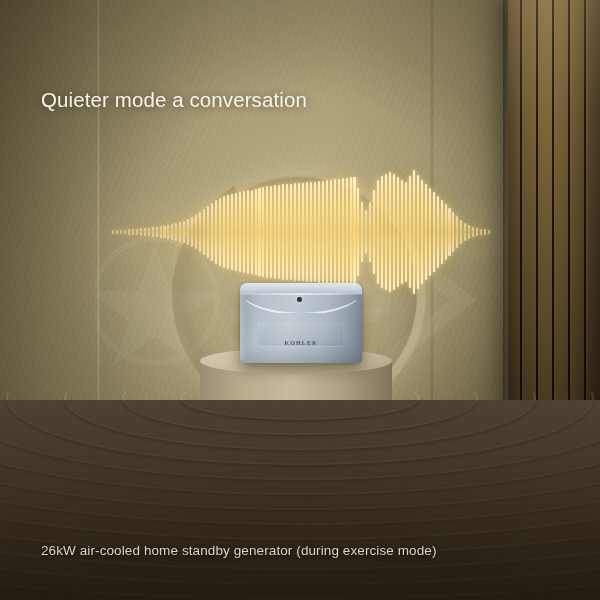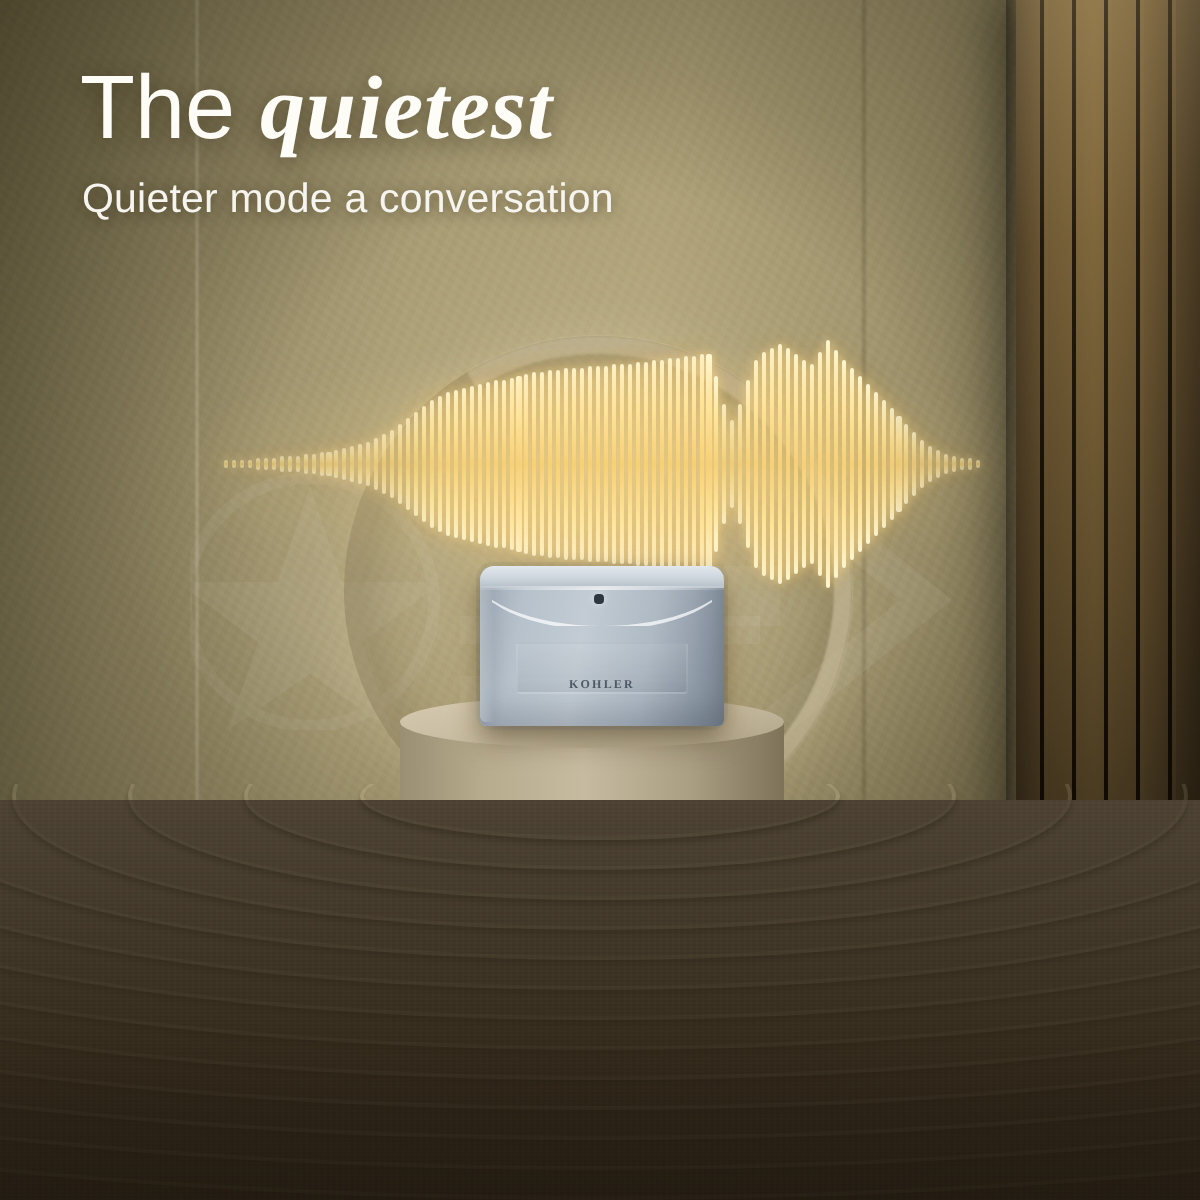--- a/index.html
+++ b/index.html
@@ -298,18 +298,16 @@
       <div class="ring" style="left: -226px; top: -121px; width: 1052px; height: 254px; opacity: 0.53;"></div>
       <div class="ring" style="left: -284px; top: -136px; width: 1168px; height: 284px; opacity: 0.49;"></div>
       <div class="ring" style="left: -342px; top: -151px; width: 1284px; height: 314px; opacity: 0.45;"></div>
       <div class="ring" style="left: -400px; top: -166px; width: 1400px; height: 344px; opacity: 0.4;"></div>
       <div class="ring" style="left: -458px; top: -181px; width: 1516px; height: 374px; opacity: 0.35;"></div>
       <div class="ring" style="left: -516px; top: -196px; width: 1632px; height: 404px; opacity: 0.31;"></div>
     </div>
   <div class="sand-tex"></div>
   <div class="sand-vig"></div>
 
-  <div class="headline">
-    <span class="h-reg">The </span><span class="h-em">quietest</span>
-  </div>
   <div class="subline">Quieter mode a conversation</div>
+  <div class="caption">26kW air-cooled home standby generator (during exercise mode)</div>
 
 </div>
 
 </body></html>

